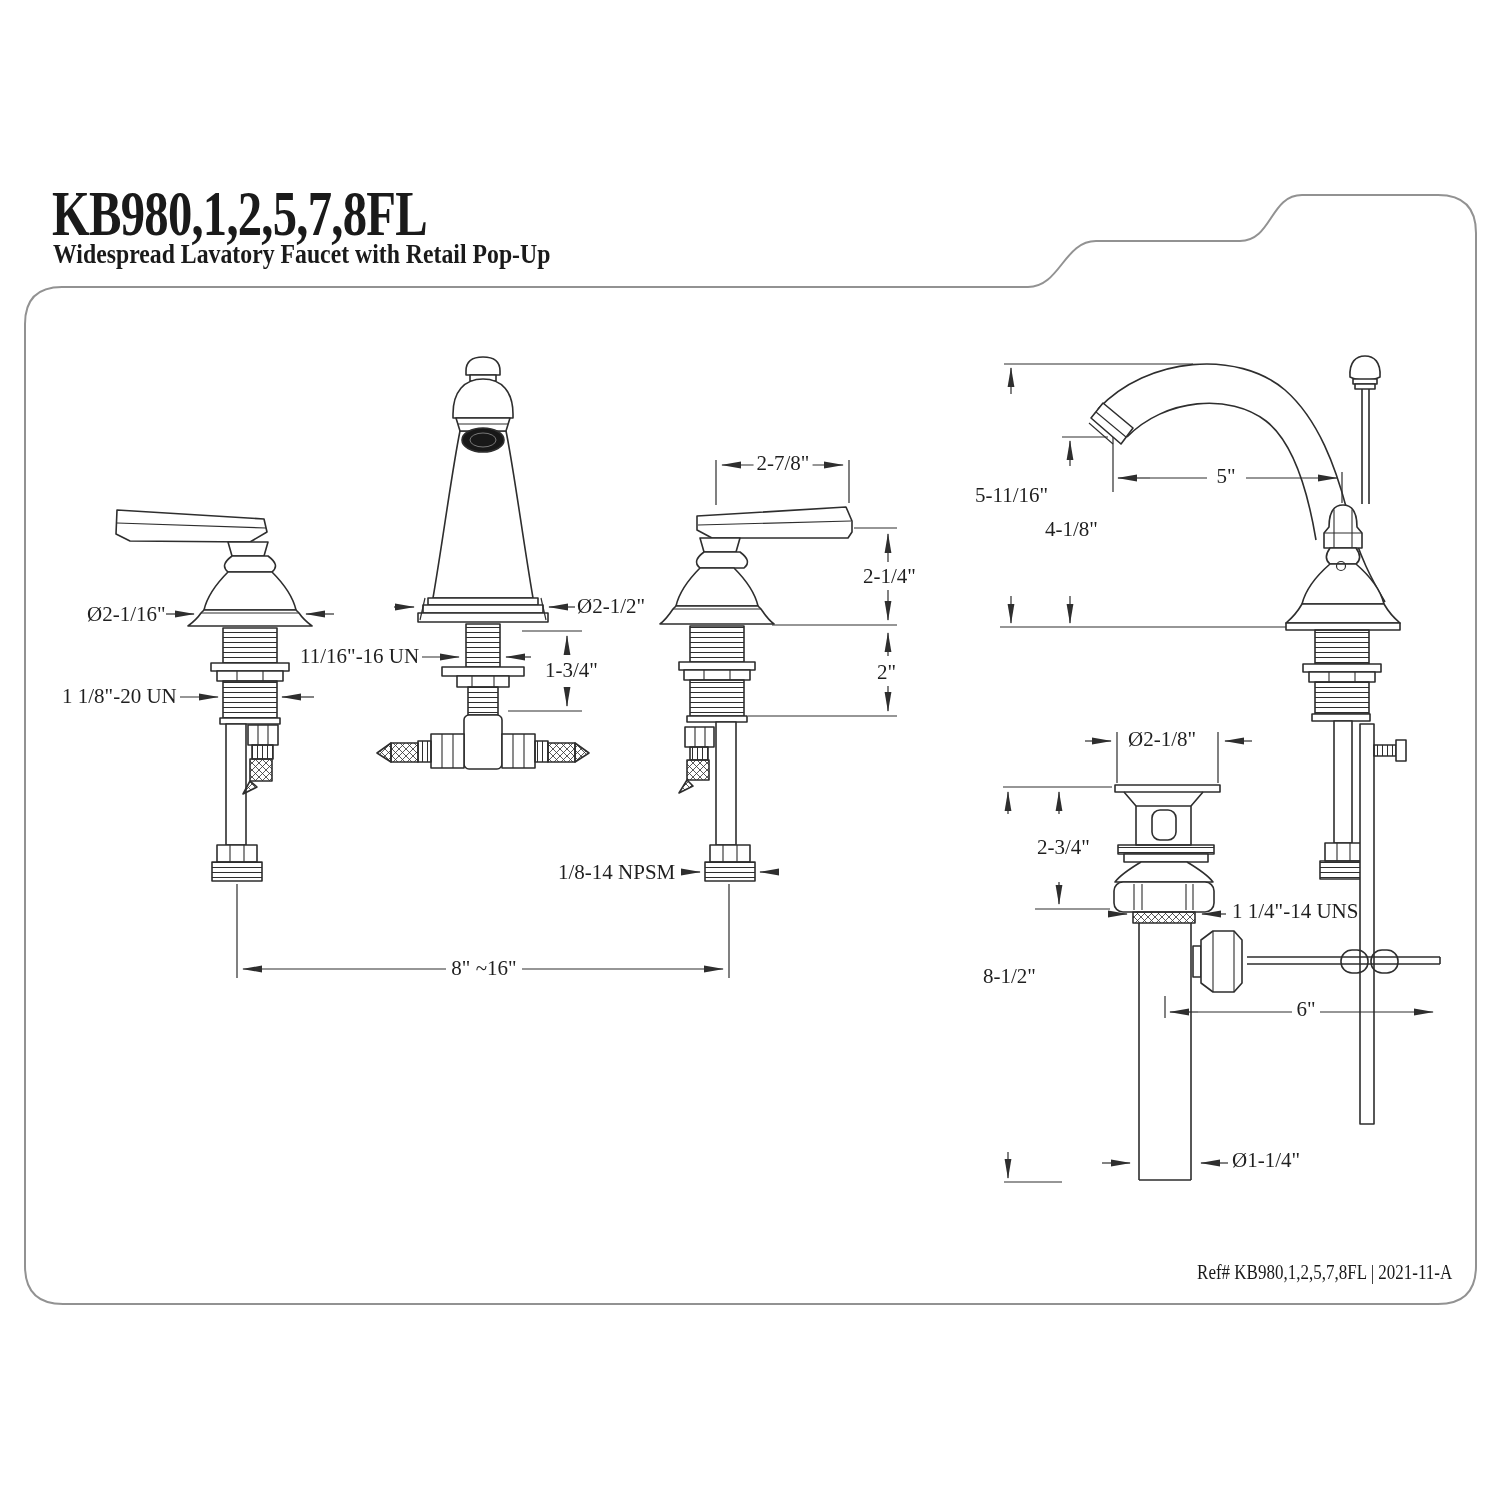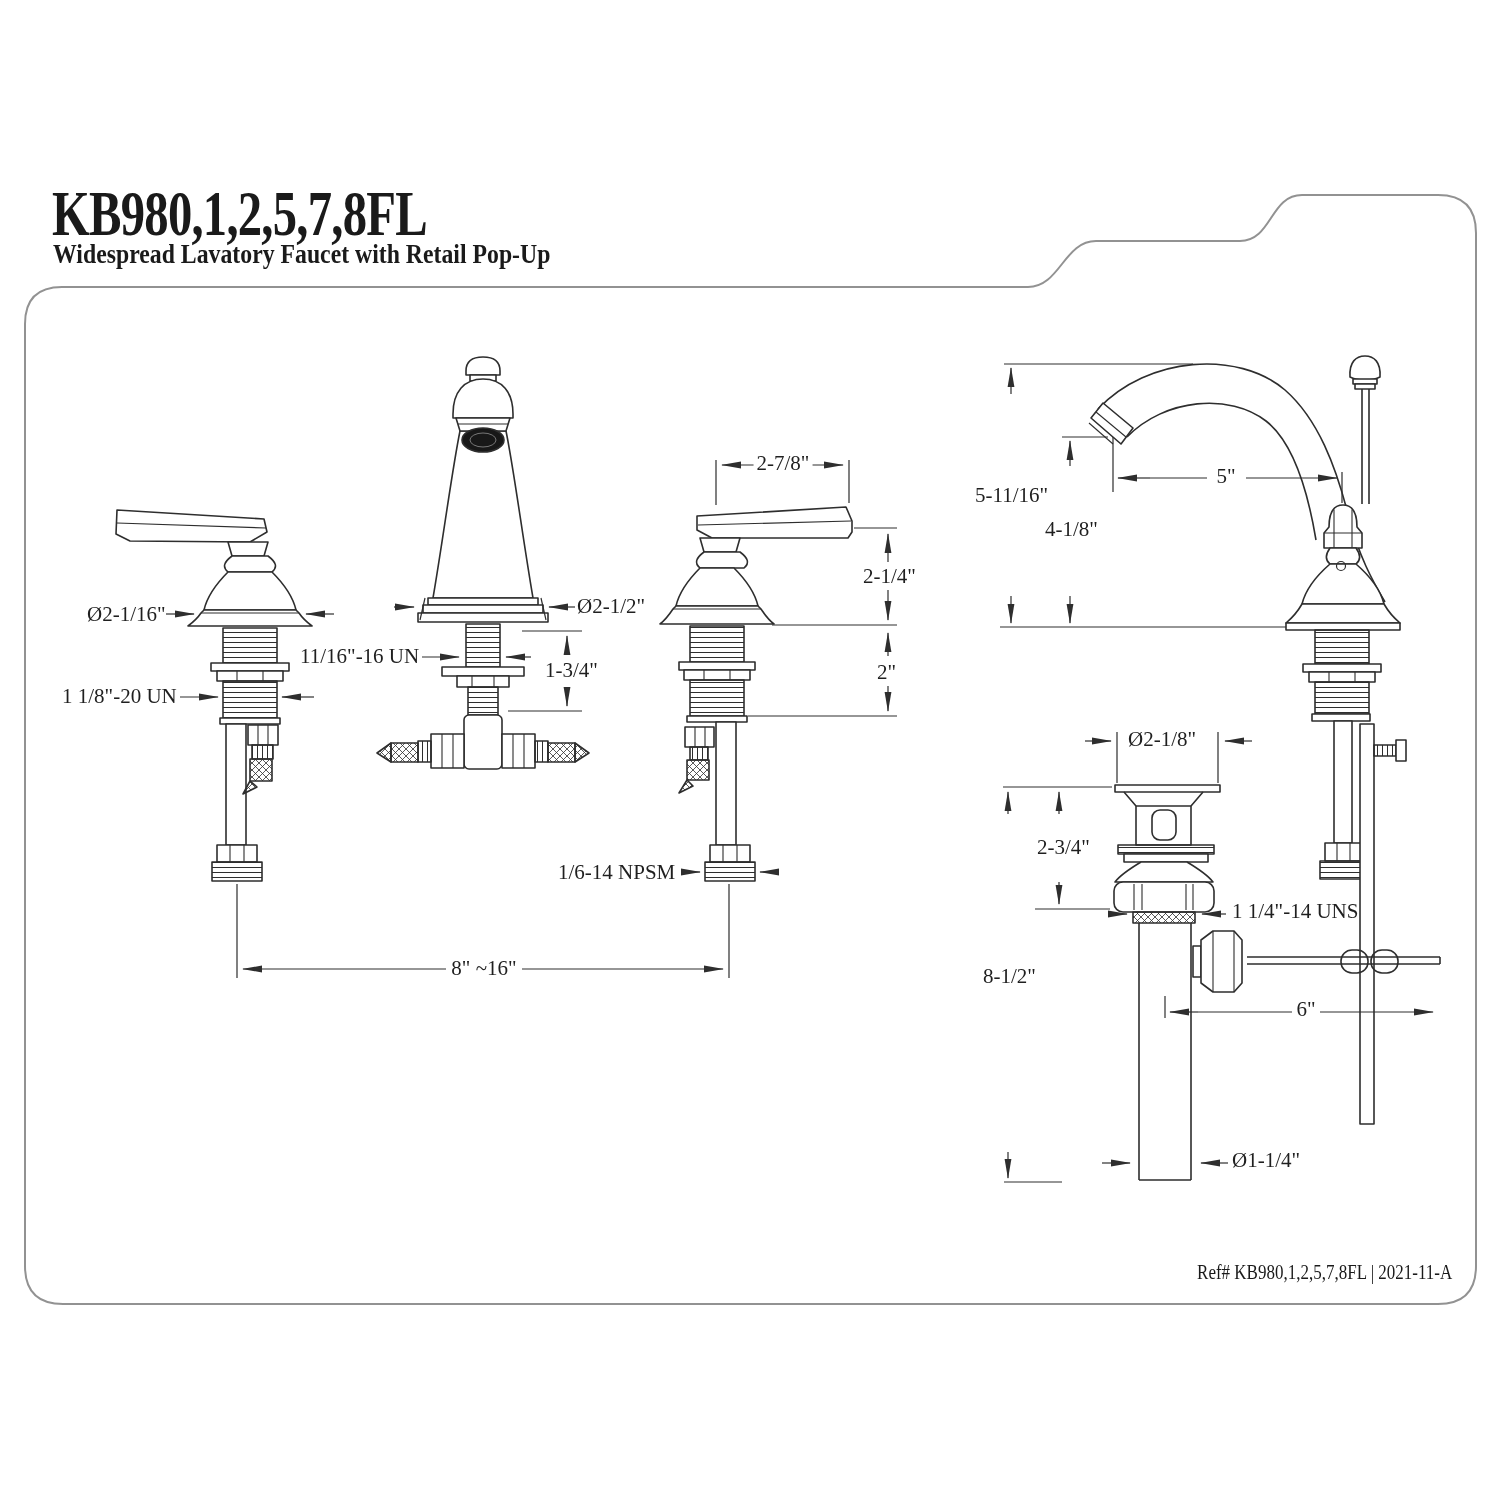--- a/index.html
+++ b/index.html
@@ -275,21 +275,21 @@
 <div class="subtitle">Widespread Lavatory Faucet with Retail Pop-Up</div>
 
 <div class="dim" style="left:87px;top:604px">Ø2-1/16"</div>
 <div class="dim" style="left:62px;top:686px">1 1/8"-20 UN</div>
 <div class="dim" style="left:300px;top:646px">11/16"-16 UN</div>
 <div class="dim bg" style="left:542px;top:660px">1-3/4"</div>
 <div class="dim" style="left:577px;top:596px">Ø2-1/2"</div>
 <div class="dim bg ctr" style="left:783px;top:453px">2-7/8"</div>
 <div class="dim bg" style="left:860px;top:566px">2-1/4"</div>
 <div class="dim bg" style="left:874px;top:662px">2"</div>
-<div class="dim" style="left:558px;top:862px">1/6-14 NPSM</div>
+<div class="dim" style="left:558px;top:862px">1/8-14 NPSM</div>
 <div class="dim bg ctr" style="left:484px;top:958px">8" ~16"</div>
 
 <div class="dim bg" style="left:972px;top:485px">5-11/16"</div>
 <div class="dim bg" style="left:1042px;top:519px">4-1/8"</div>
 <div class="dim bg ctr" style="left:1226px;top:466px">5"</div>
 <div class="dim" style="left:1128px;top:729px">Ø2-1/8"</div>
 <div class="dim bg" style="left:1034px;top:837px">2-3/4"</div>
 <div class="dim" style="left:1232px;top:901px">1 1/4"-14 UNS</div>
 <div class="dim bg" style="left:980px;top:966px">8-1/2"</div>
 <div class="dim bg ctr" style="left:1306px;top:999px">6"</div>

